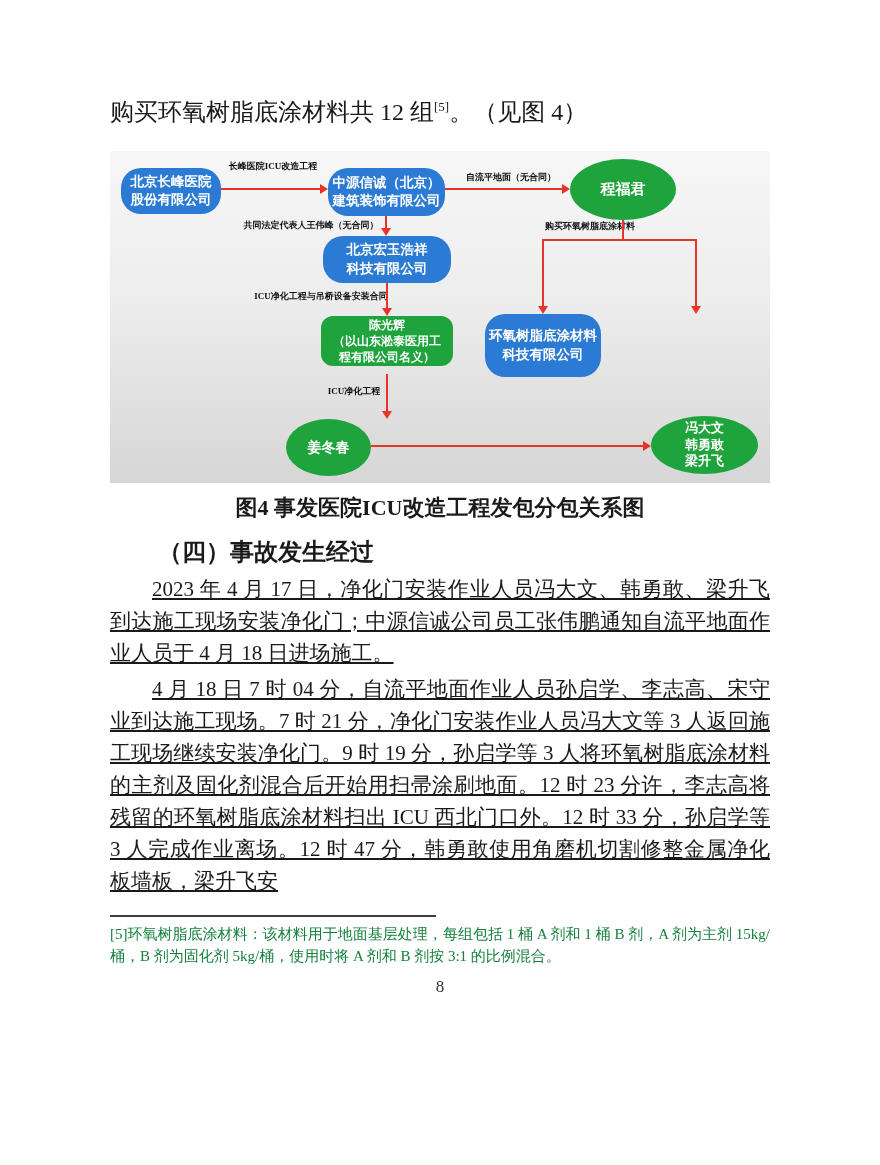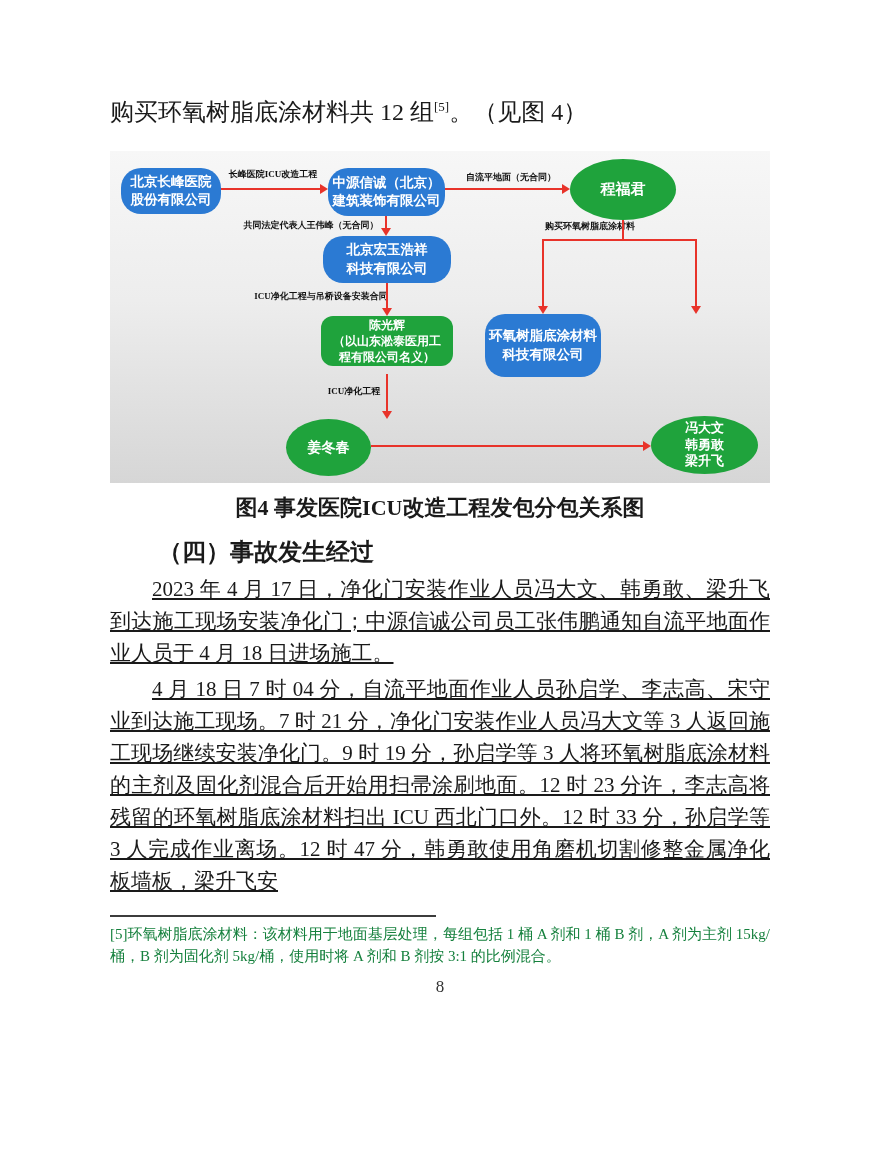--- a/index.html
+++ b/index.html
@@ -74,21 +74,21 @@
       <div class="node rect-lg green" style="left:211px;top:165px;width:132px;height:50px;font-size:12px;">陈光辉
 （以山东淞泰医用工
 程有限公司名义）</div>
       <div class="node ellipse green" style="left:176px;top:268px;width:85px;height:57px;font-size:14px;">姜冬春</div>
       <div class="node rect blue" style="left:375px;top:163px;width:116px;height:63px;font-size:13.5px;">环氧树脂底涂材料
 科技有限公司</div>
       <div class="node ellipse green" style="left:541px;top:265px;width:107px;height:58px;font-size:13px;line-height:1.3;">冯大文
 韩勇敢
 梁升飞</div>
 
-      <div class="edge-label" style="left:112px;top:18px;width:102px;">长峰医院ICU改造工程</div>
+      <div class="edge-label" style="left:112px;top:10px;width:102px;">长峰医院ICU改造工程</div>
       <div class="edge-label" style="left:347px;top:21px;width:108px;">自流平地面（无合同）</div>
       <div class="edge-label" style="left:130px;top:69px;width:142px;">共同法定代表人王伟峰（无合同）</div>
       <div class="edge-label" style="left:142px;top:140px;width:138px;">ICU净化工程与吊桥设备安装合同</div>
       <div class="edge-label" style="left:198px;top:235px;width:92px;">ICU净化工程</div>
       <div class="edge-label" style="left:412px;top:70px;width:136px;">购买环氧树脂底涂材料</div>
 
       <div>
         <div class="shaft h" style="left:111px;top:37px;width:100px;"></div>
         <div class="head right" style="left:210px;top:33px;"></div>
       </div>

